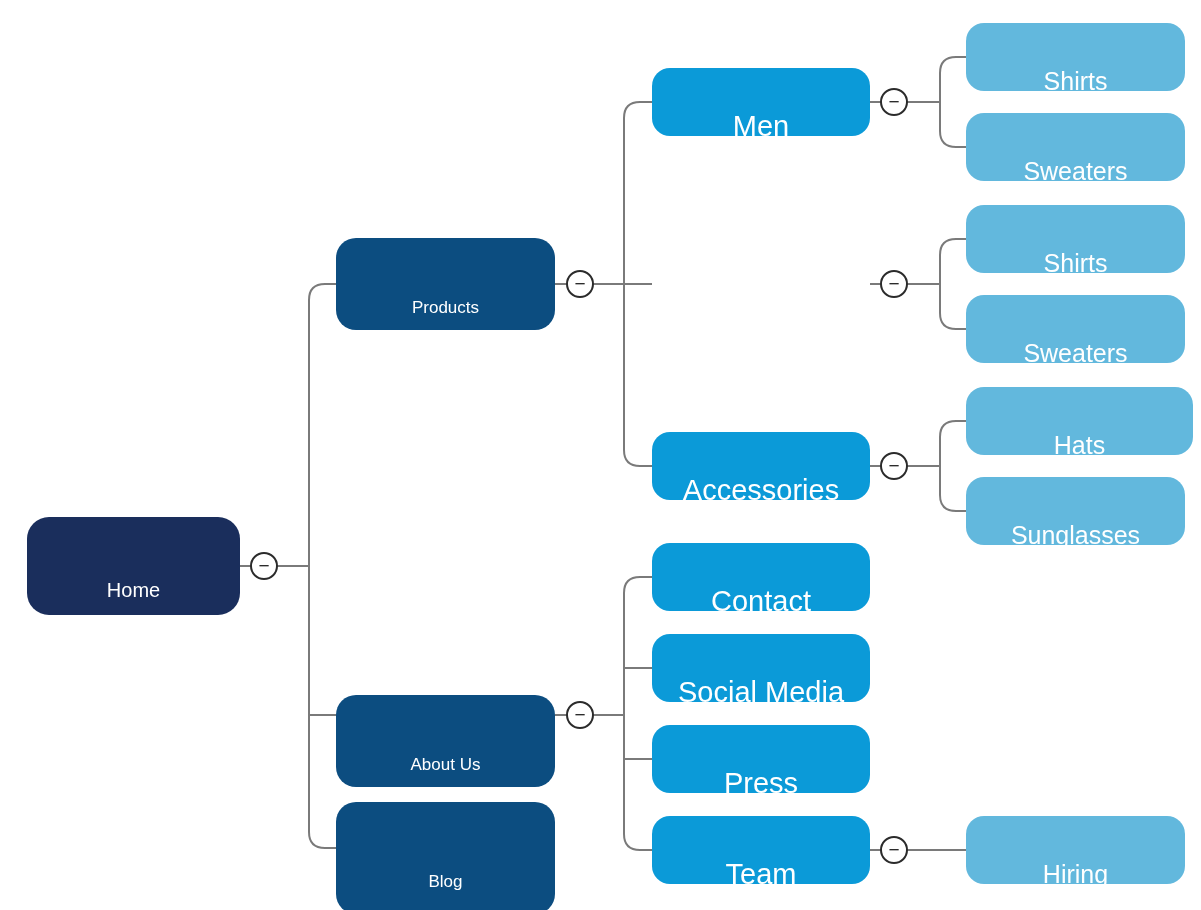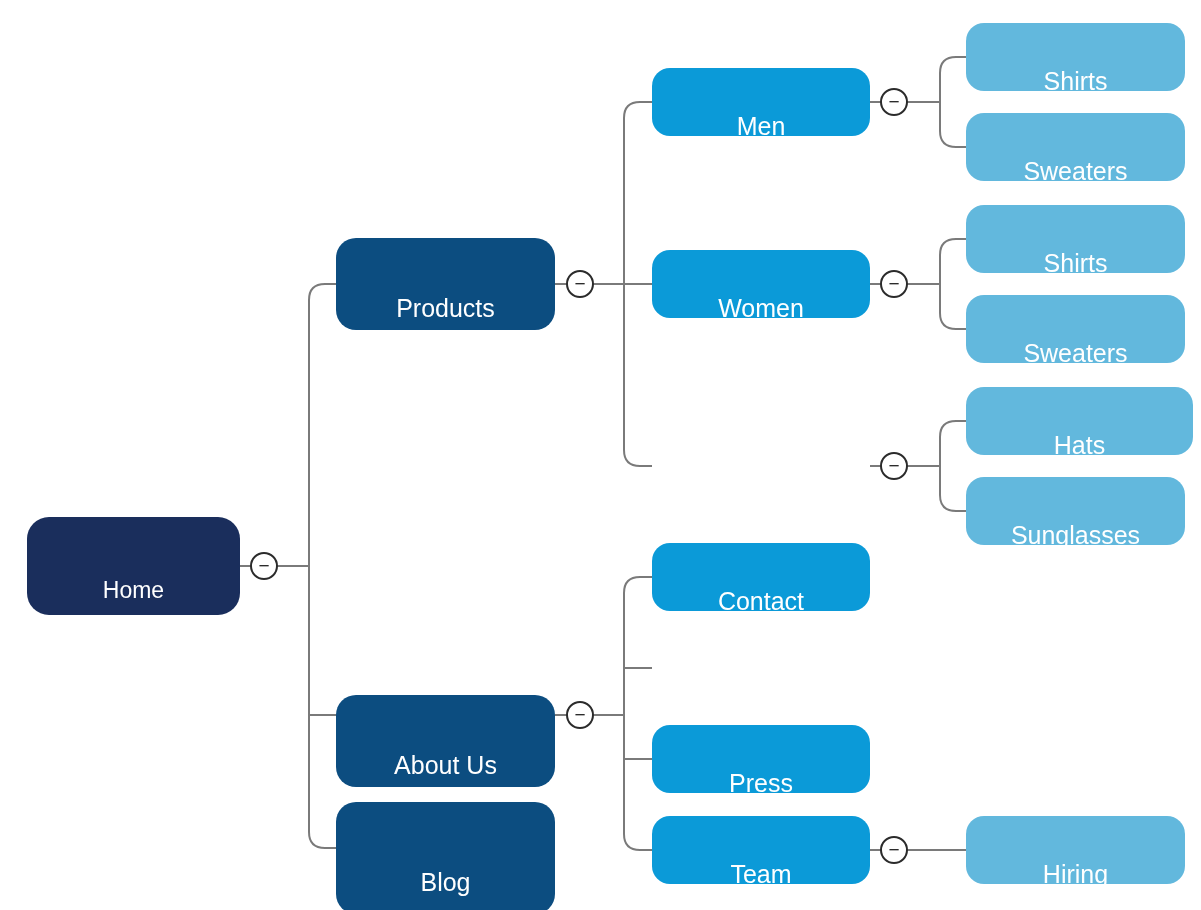--- a/index.html
+++ b/index.html
@@ -23,23 +23,23 @@
   .connectors{position:absolute;left:0;top:0;width:1201px;height:910px;z-index:1;}
   .connector-path{fill:none;stroke:var(--connector);stroke-width:2;}
   .node{
     position:absolute;z-index:2;
     display:flex;align-items:center;justify-content:center;
     color:var(--node-text);
     text-align:center;
     cursor:default;
   }
   .node span{white-space:nowrap;margin-top:48px;}
-  .root-node{background:var(--root);border-radius:22px;font-size:23px;}
-  .lvl1{background:var(--level1);border-radius:20px;font-size:25px;}
-  .lvl2{background:var(--level2);border-radius:18px;font-size:25px;}
+  .root-node{background:var(--root);border-radius:22px;font-size:20px;}
+  .lvl1{background:var(--level1);border-radius:20px;font-size:17px;}
+  .lvl2{background:var(--level2);border-radius:18px;font-size:29px;}
   .lvl3{background:var(--level3);border-radius:18px;font-size:25px;}
   .collapse{
     position:absolute;z-index:3;
     width:24px;height:24px;border-radius:50%;
     background:#ffffff;border:2px solid var(--collapse-stroke);
     display:flex;align-items:center;justify-content:center;
     box-sizing:content-box;
   }
   .collapse .glyph{
     color:var(--collapse-stroke);
@@ -90,26 +90,29 @@
   <div class="node lvl1" style="left:336px;top:695px;width:219px;height:92px">
     <span>About Us</span>
   </div>
   <div class="node lvl1" style="left:336px;top:802px;width:219px;height:112px">
     <span>Blog</span>
   </div>
 
   <div class="node lvl2" style="left:652px;top:68px;width:218px;height:68px">
     <span>Men</span>
   </div>
-  <div class="node lvl2" style="left:652px;top:250px;width:218px;height:68px">
-    <span>Women</span>
+  <div class="node lvl2" style="left:652px;top:432px;width:218px;height:68px">
+    <span>Accessories</span>
   </div>
 
   <div class="node lvl2" style="left:652px;top:543px;width:218px;height:68px">
     <span>Contact</span>
+  </div>
+  <div class="node lvl2" style="left:652px;top:634px;width:218px;height:68px">
+    <span>Social Media</span>
   </div>
   <div class="node lvl2" style="left:652px;top:725px;width:218px;height:68px">
     <span>Press</span>
   </div>
   <div class="node lvl2" style="left:652px;top:816px;width:218px;height:68px">
     <span>Team</span>
   </div>
 
   <div class="node lvl3" style="left:966px;top:23px;width:219px;height:68px">
     <span>Shirts</span>

